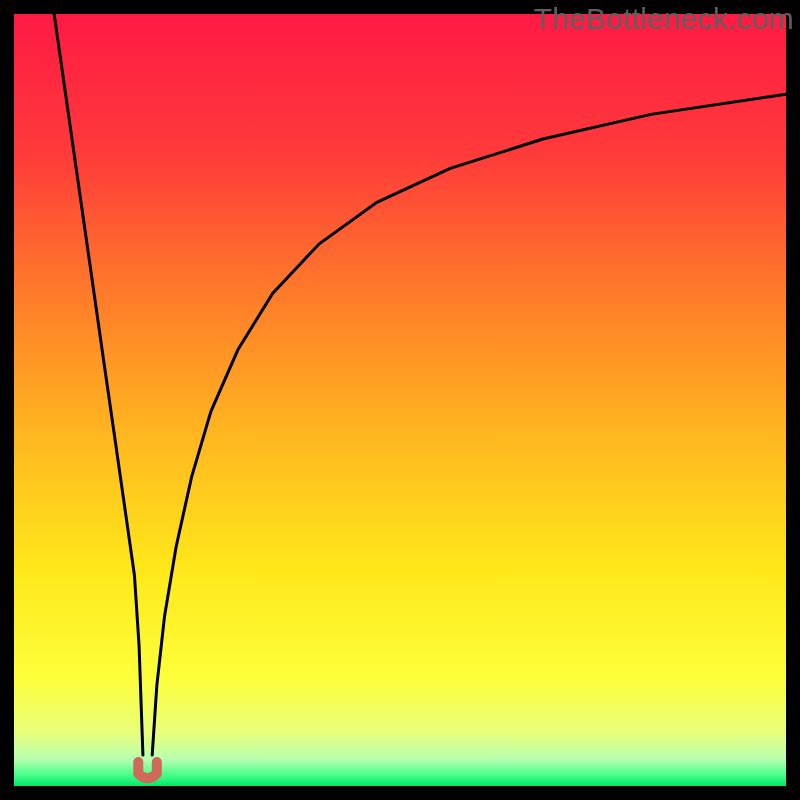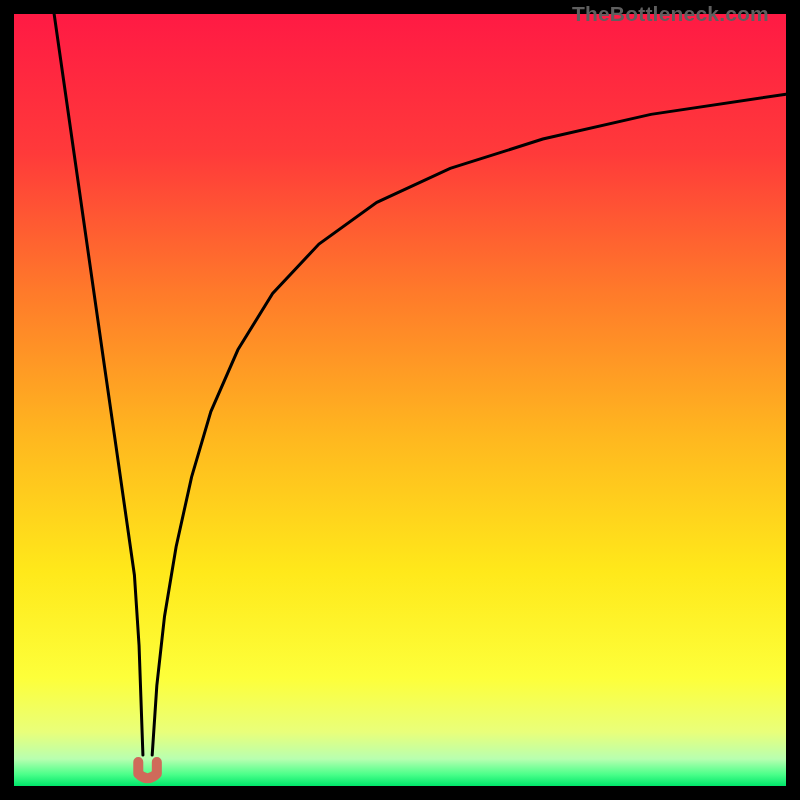--- a/index.html
+++ b/index.html
@@ -22,24 +22,24 @@
   .plot-area {
     position: absolute;
     left: 0;
     top: 0;
     width: 772px;
     height: 772px;
   }
   .watermark {
     position: absolute;
     top: 2px;
-    right: 31px;
+    right: 6px;
     color: #5f5f5f;
-    font-size: 21px;
-    font-weight: 700;
+    font-size: 30px;
+    font-weight: 400;
     letter-spacing: 0.2px;
     user-select: none;
   }
 </style>
 </head>
 <body>
 
 <div class="frame">
   <svg class="plot-area" viewBox="0 0 772 772" preserveAspectRatio="none">
     <defs>

